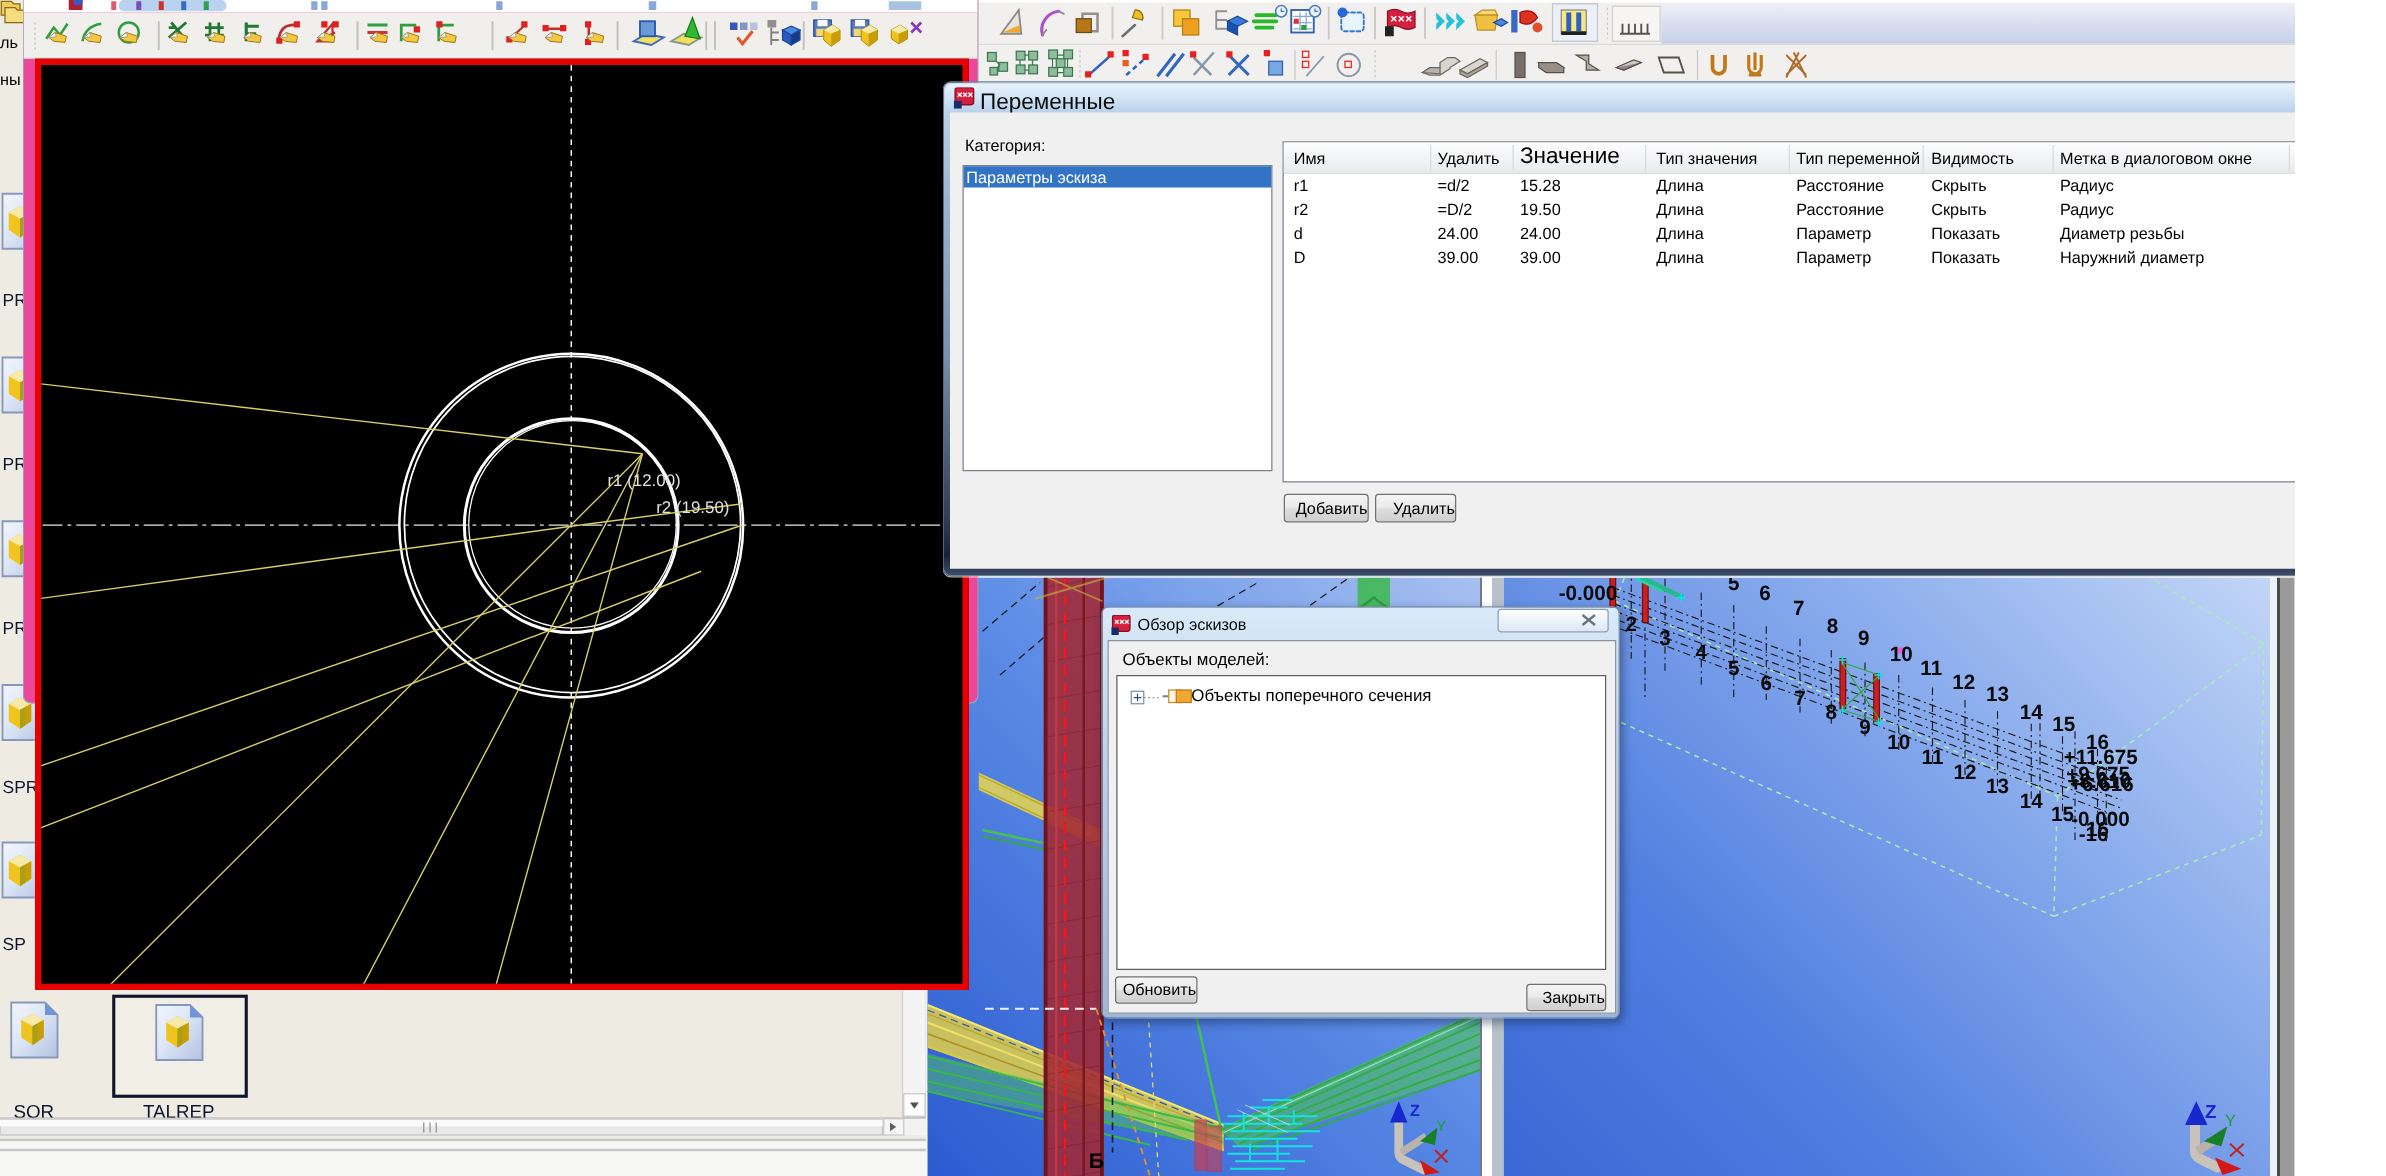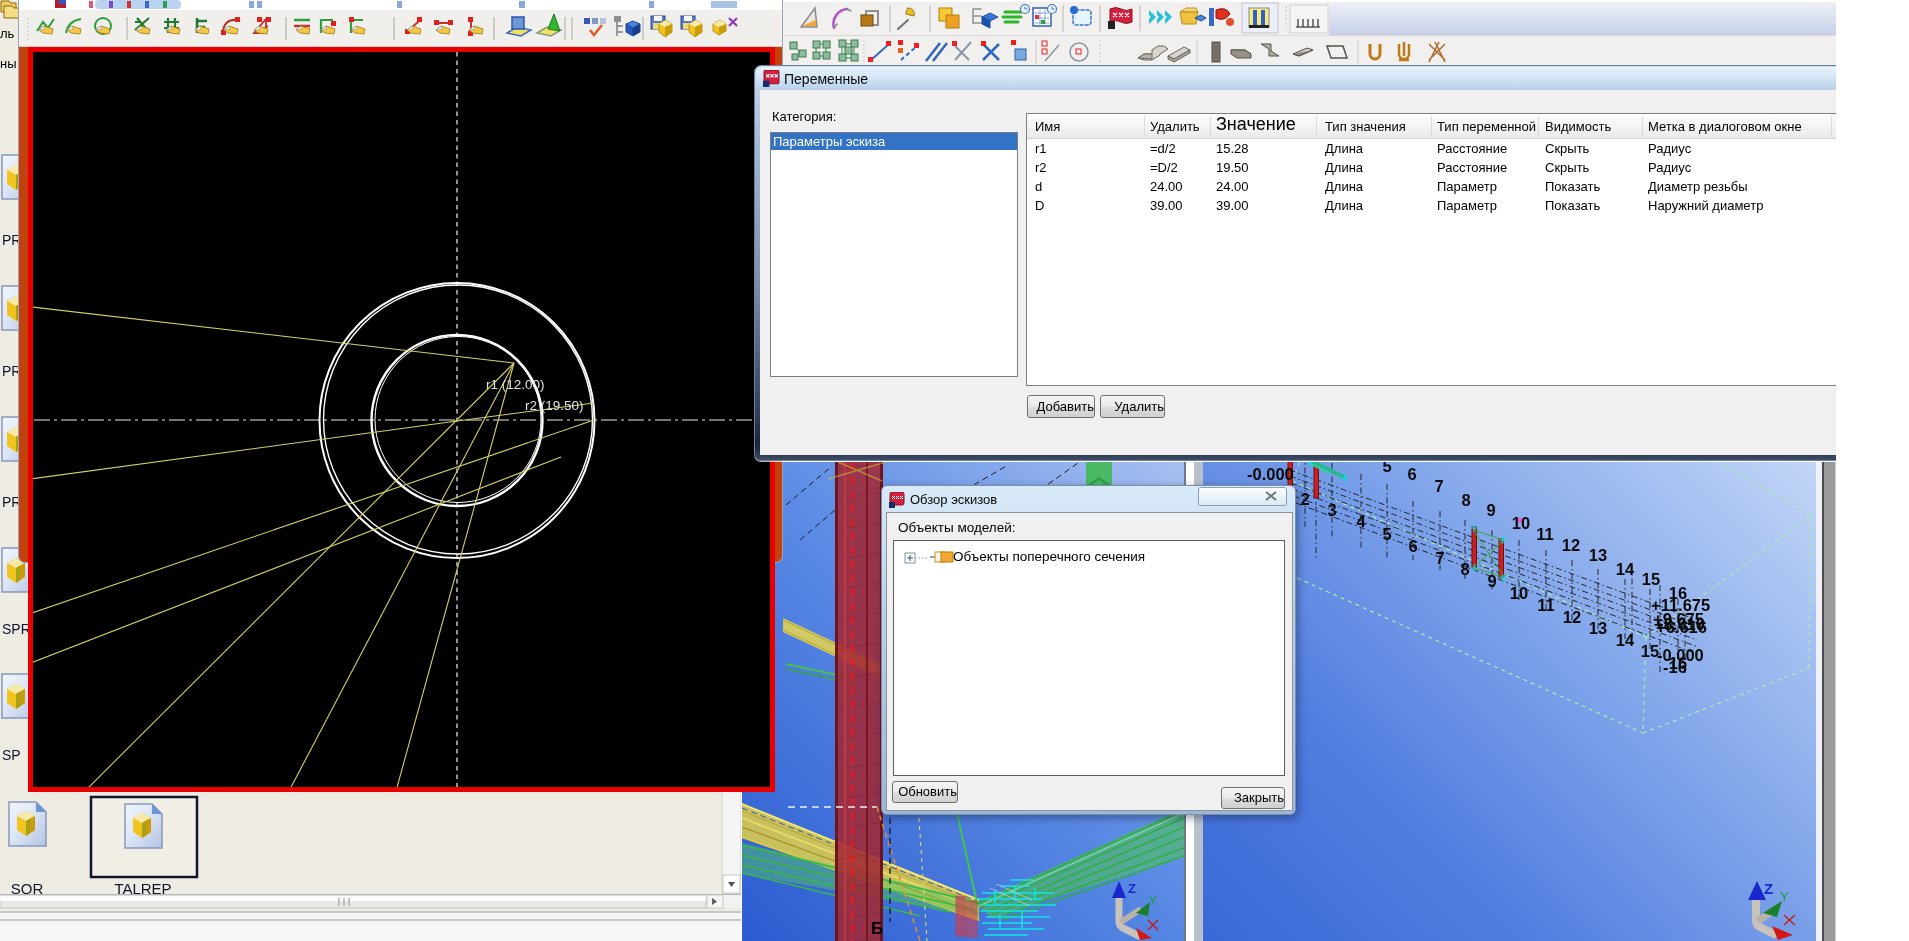--- a/index.html
+++ b/index.html
@@ -439,21 +439,21 @@
     <line x1="22" y1="18" x2="36" y2="18" stroke="#9a9a9a" stroke-dasharray="1.5 2"></line>
     <path d="M37 17 h5" stroke="#808080" stroke-width="1.5"></path>
     <rect x="42" y="12" width="10" height="10" fill="#fdf6e8" stroke="#c89020"></rect>
     <rect x="48" y="12" width="12" height="10" fill="#f0a830" stroke="#c07810"></rect>
   </svg>
   <div class="t" style="left:71px;top:63px;font-size:13.5px">Объекты поперечного сечения</div>
   <div class="btn" style="left:10px;top:295px;width:66px;height:22px;line-height:20px">Обновить</div>
   <div class="btn" style="left:339px;top:301px;width:64px;height:22px;line-height:20px">Закрыть</div>
 </div>
 
-<div class="abs" style="left:18px;top:0;width:765px;height:563px;background:#c2410c;border:1px solid #96a6be;border-top:none;border-radius:0 0 7px 7px;box-sizing:border-box">
+<div class="abs" style="left:18px;top:0;width:765px;height:563px;background:#ec4899;border:1px solid #96a6be;border-top:none;border-radius:0 0 7px 7px;box-sizing:border-box">
 
   <div class="abs" style="left:0;top:0;width:763px;height:10px;background:#fff"></div>
   <svg class="abs" style="left:0;top:0" width="763" height="10" viewBox="0 0 763 10">
     <rect x="36" y="0" width="11" height="8" fill="#b02030"></rect>
         <rect x="40" y="0" width="7" height="4" fill="#3858c0"></rect>
     <rect x="76" y="0" width="86" height="9" rx="4" fill="#b8d2f0"></rect>
     <rect x="70" y="1" width="4" height="7" fill="#e05878"></rect>
         <rect x="90" y="1" width="4" height="7" fill="#8048c0"></rect>
     <rect x="108" y="1" width="4" height="7" fill="#d03030"></rect>
         <rect x="126" y="1" width="4" height="7" fill="#3868c8"></rect>
@@ -627,21 +627,21 @@
   </g>
   </svg>
 </div>
 <div class="abs" style="left:754px;top:65px;width:1089px;height:396px;border-radius:7px;border:1px solid #70809a;box-sizing:border-box;background:linear-gradient(#c9dcf0,#9db6d2 22%,#7a90ac 55%,#313f58 88%,#18233a 96%,#3d4c66);box-shadow:0 1px 0 rgba(255,255,255,0.7)">
   <div class="abs" style="left:1px;top:1px;width:1085px;height:23px;background:linear-gradient(#e7f2fc,#cfe2f4 55%,#b9d0ea);border-radius:6px 6px 0 0"></div>
   <svg class="abs" style="left:8px;top:4px" width="17" height="17" viewBox="0 0 16 16">
     <rect x="1" y="0" width="14" height="13" rx="2" fill="#d41f3f" stroke="#8a1020"></rect>
     <path d="M3 4 l3 3 M6 4 l-3 3 M7 4 l3 3 M10 4 l-3 3 M11 4 l3 3 M14 4 l-3 3" stroke="#fff" stroke-width="1"></path>
     <rect x="0" y="10" width="6" height="6" fill="#1a2a6a"></rect>
   </svg>
-  <div class="t" style="left:29px;top:5px;font-size:14px;color:#0a0a0a">Переменные</div>
+  <div class="t" style="left:29px;top:5px;font-size:18px;color:#0a0a0a">Переменные</div>
   <div class="abs" style="left:5px;top:24px;width:1077px;height:365px;background:#f0f0f0"></div>
   <div class="t" style="left:17px;top:43px;font-size:13px">Категория:</div>
   <div class="abs" style="left:15px;top:66px;width:248px;height:245px;background:#fff;border:1px solid #7a7f87;box-sizing:border-box"></div>
   <div class="abs" style="left:16px;top:67px;width:246px;height:17px;background:#3273c6"></div>
   <div class="t" style="left:18px;top:68px;font-size:13px;color:#fff">Параметры эскиза</div>
   <div class="abs" style="left:271px;top:47px;width:816px;height:273px;background:#fff;border:1px solid #7a7f87;box-sizing:border-box"></div>
   <div class="abs" style="left:272px;top:48px;width:814px;height:24px;background:linear-gradient(#fdfdfd,#f1f2f4 60%,#e8eaec);border-bottom:1px solid #d5d5d5"></div>
   <div class="abs" style="left:389px;top:50px;width:1px;height:21px;background:#d8dadd"></div>
   <div class="abs" style="left:455px;top:50px;width:1px;height:21px;background:#d8dadd"></div>
   <div class="abs" style="left:561px;top:50px;width:1px;height:21px;background:#d8dadd"></div>

